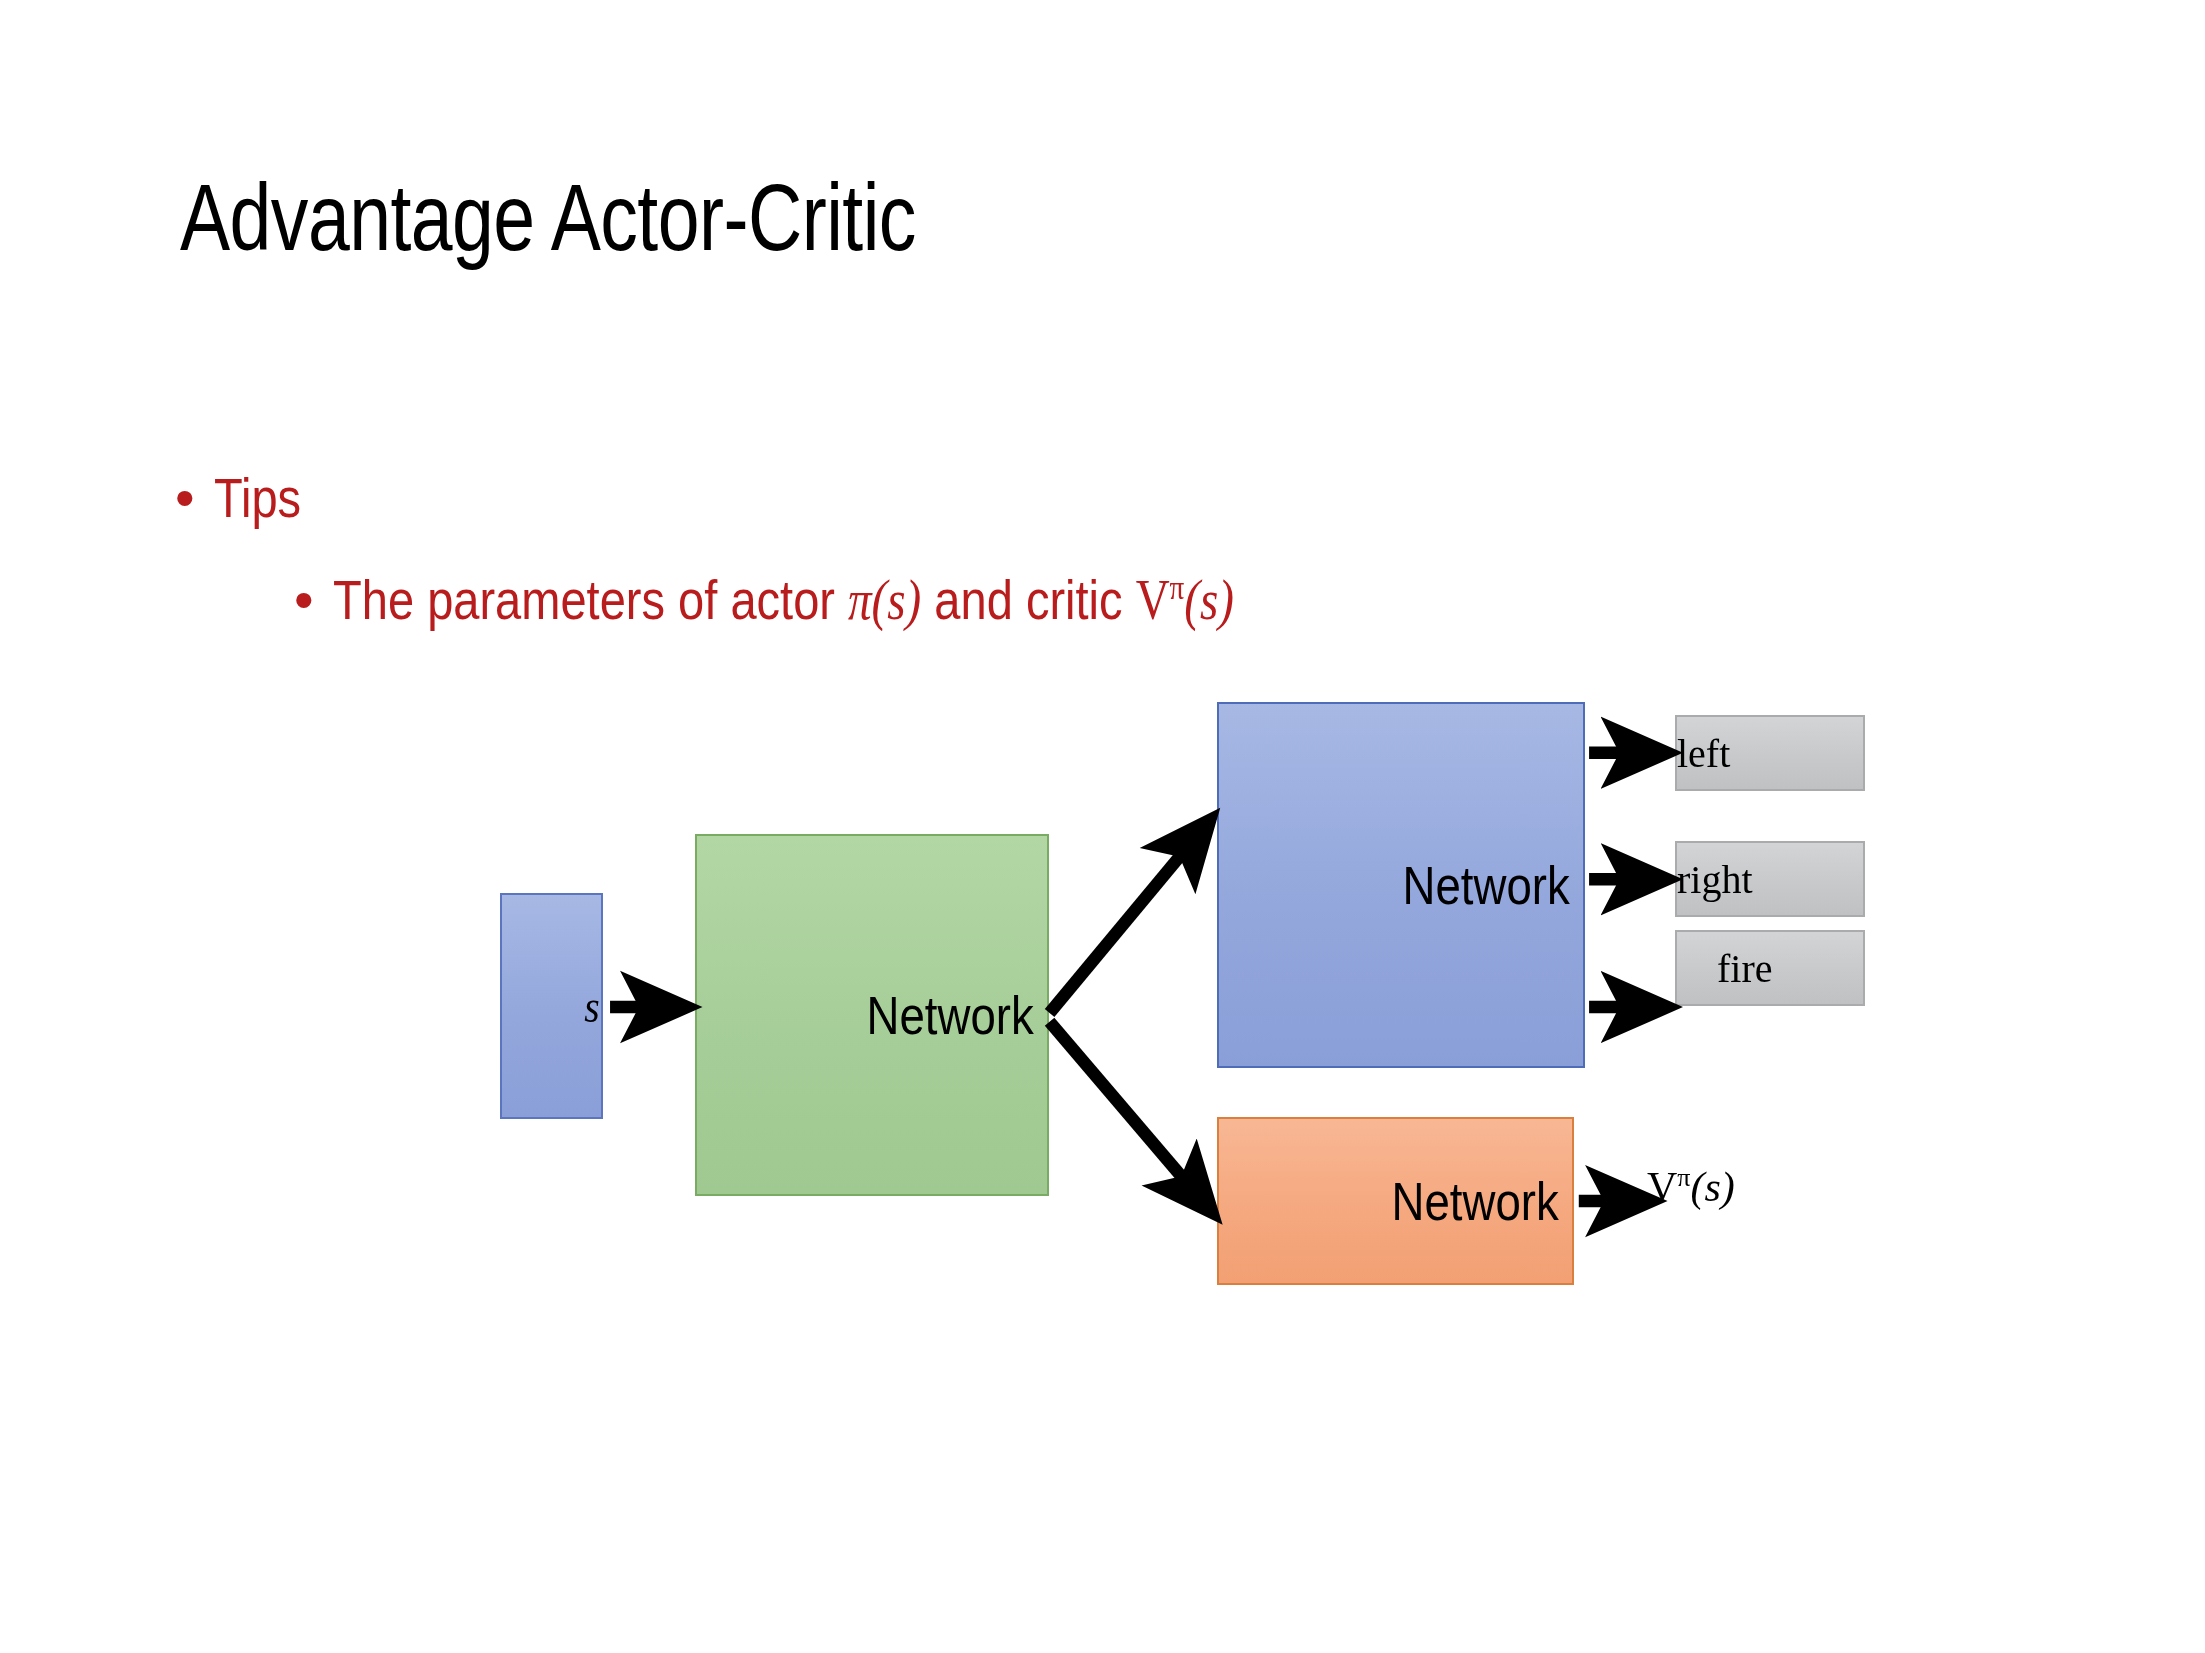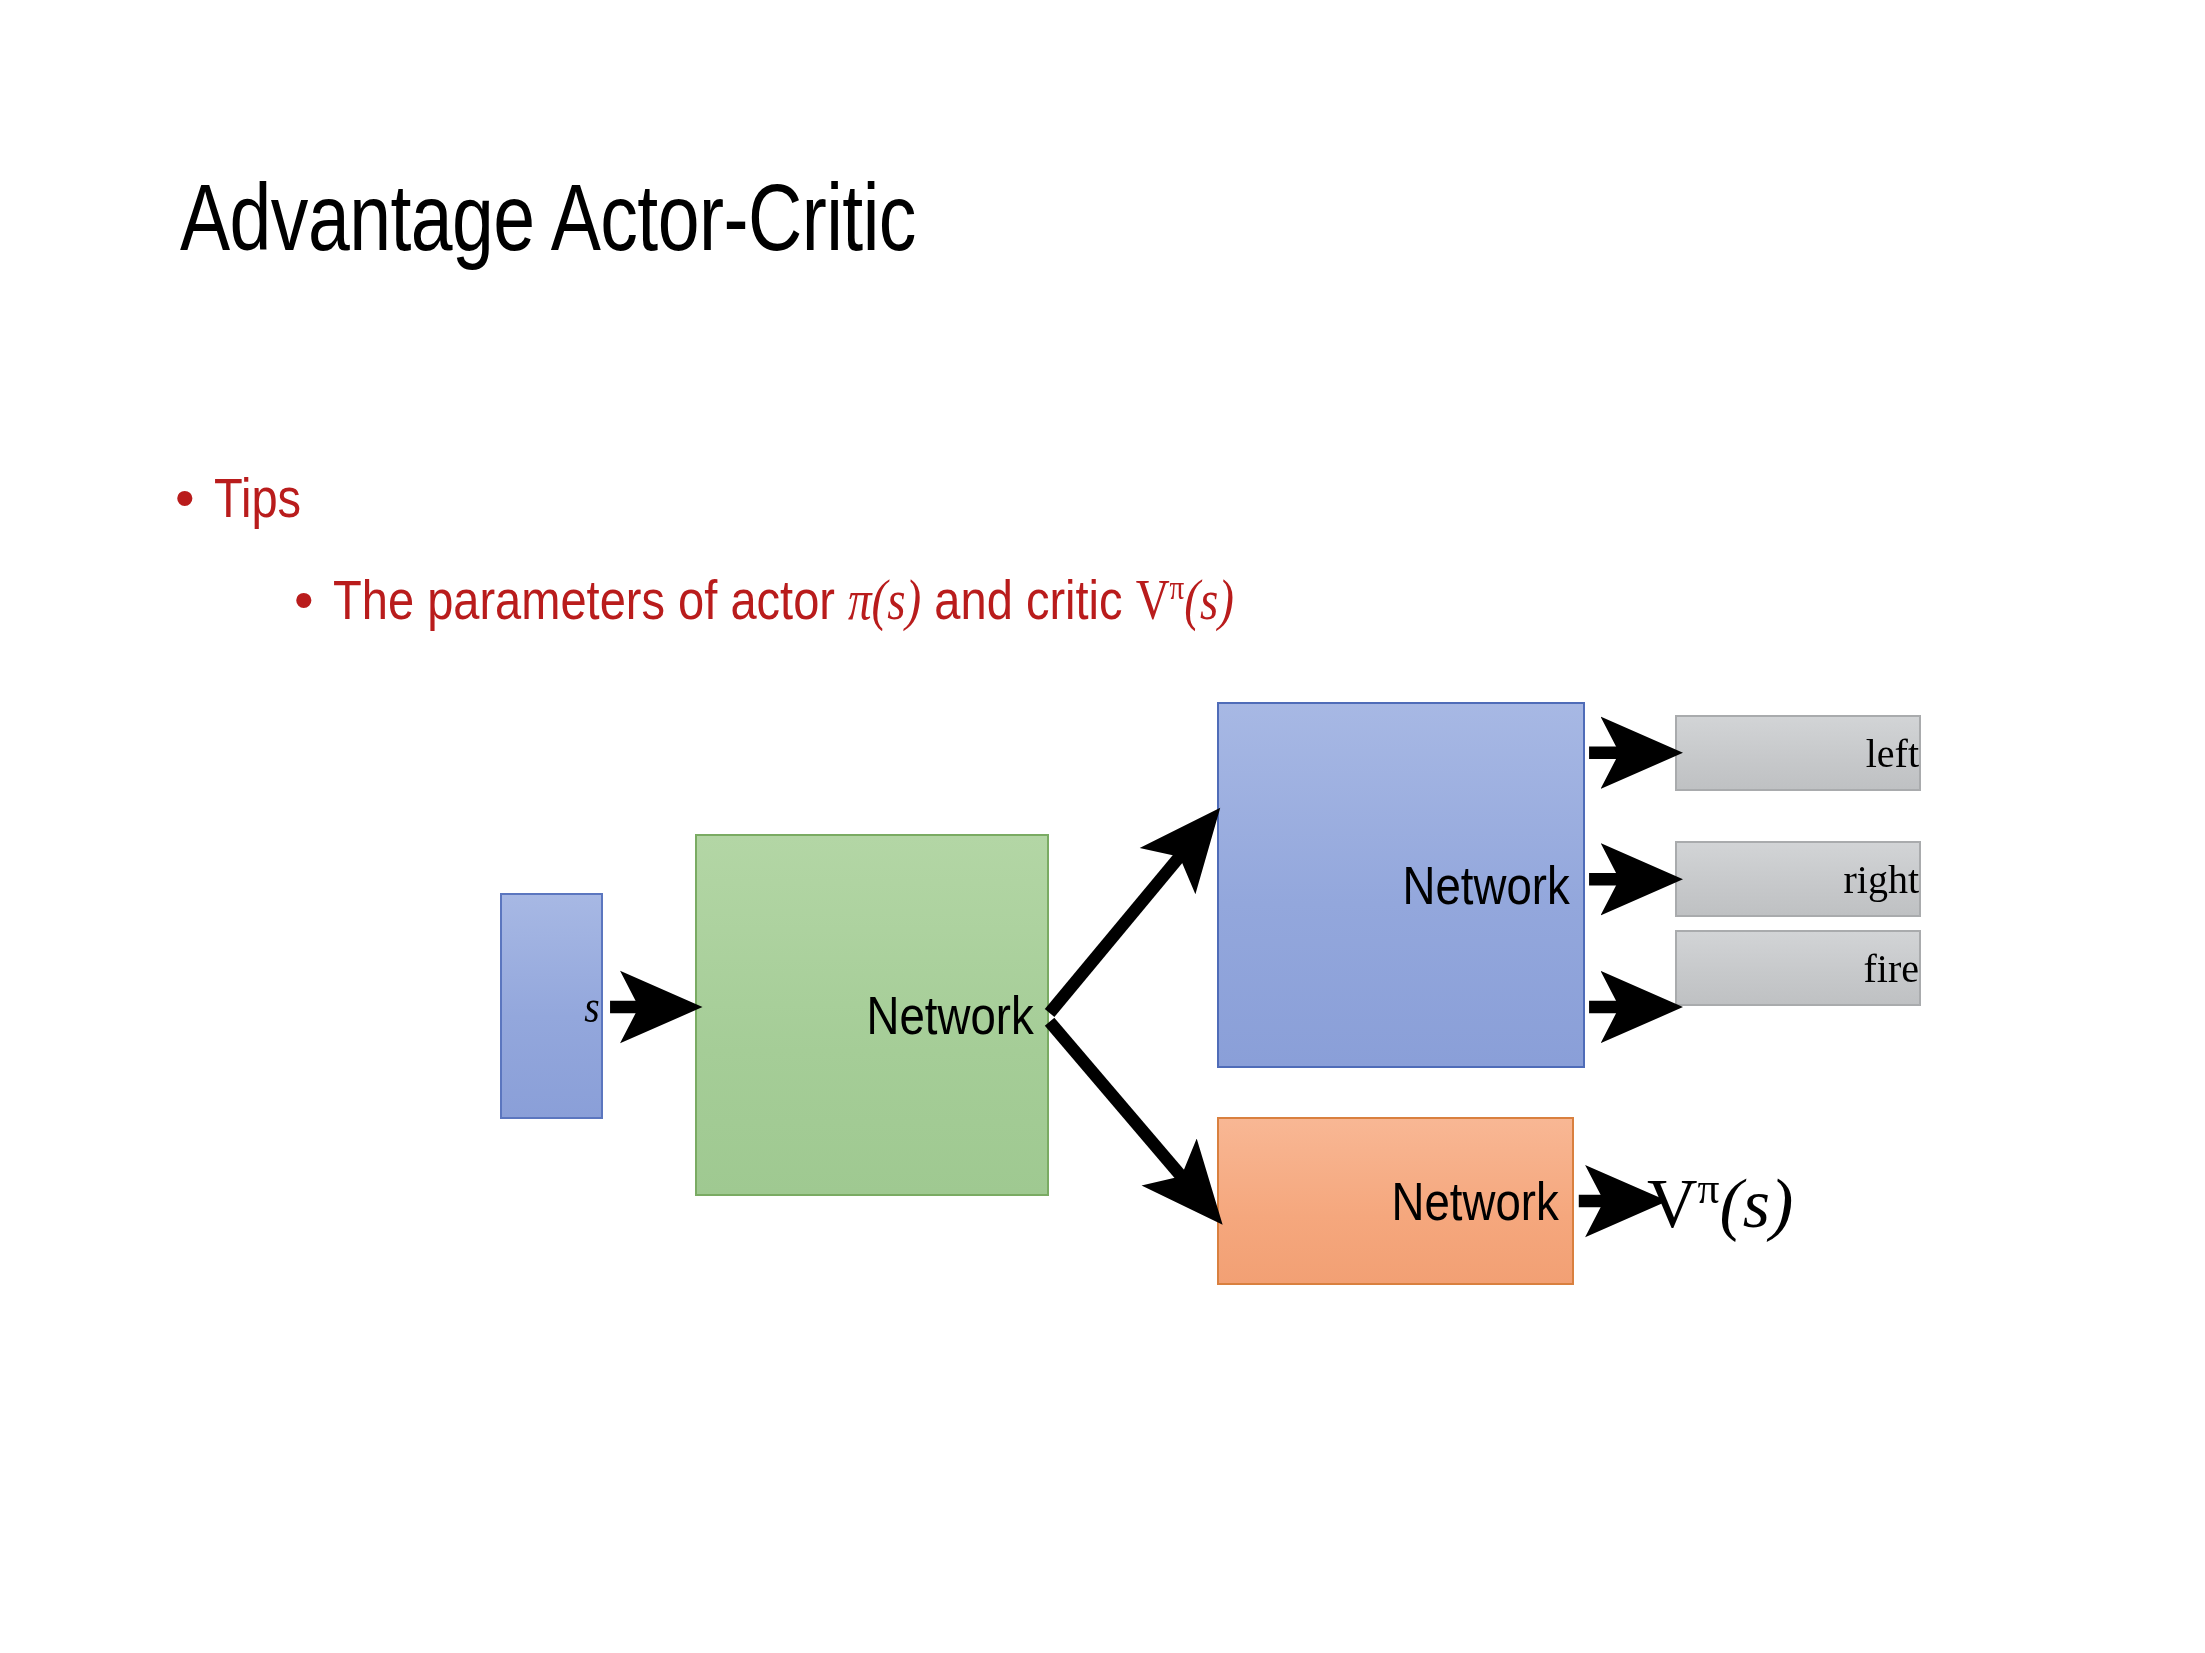--- a/index.html
+++ b/index.html
@@ -68,34 +68,34 @@
   }
   #node-critic{
     left:1217px;top:1117px;width:357px;height:168px;
     background:linear-gradient(180deg,#f8b794 0%,#f5a77d 60%,#f2a074 100%);
     border:2.2px solid #d9803f;
     font-size:53px;
   }
 
   .outbox{
     position:absolute;box-sizing:border-box;
-    display:flex;align-items:center;justify-content:flex-end;
+    display:flex;align-items:center;justify-content:flex-start;
     background:linear-gradient(180deg,#d2d4d6 0%,#c7c9cb 55%,#bfc1c3 100%);
     border:2.2px solid #a9abad;
     font-family:"Liberation Serif","DejaVu Serif",serif;
     font-size:40px;color:#000;
-    left:1675px;width:246px;height:76px;
+    left:1675px;width:190px;height:76px;
   }
   #out-left{top:715px;}
   #out-right{top:841px;}
   #out-fire{top:930px;padding-left:40px;}
 
   #critic-out{
     position:absolute;left:1647px;top:1163px;
-    font-size:70px;color:#000;white-space:nowrap;
+    font-size:42px;color:#000;white-space:nowrap;
   }
 
   svg.arrows{position:absolute;left:0;top:0;width:2205px;height:1654px;
              pointer-events:none;}
 </style>
 </head>
 <body>
 
 <div class="slide">
 

